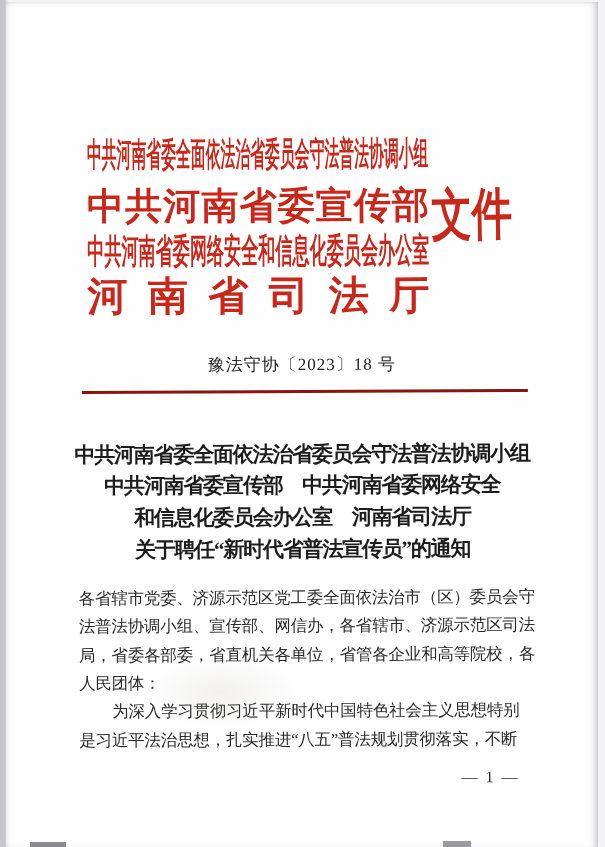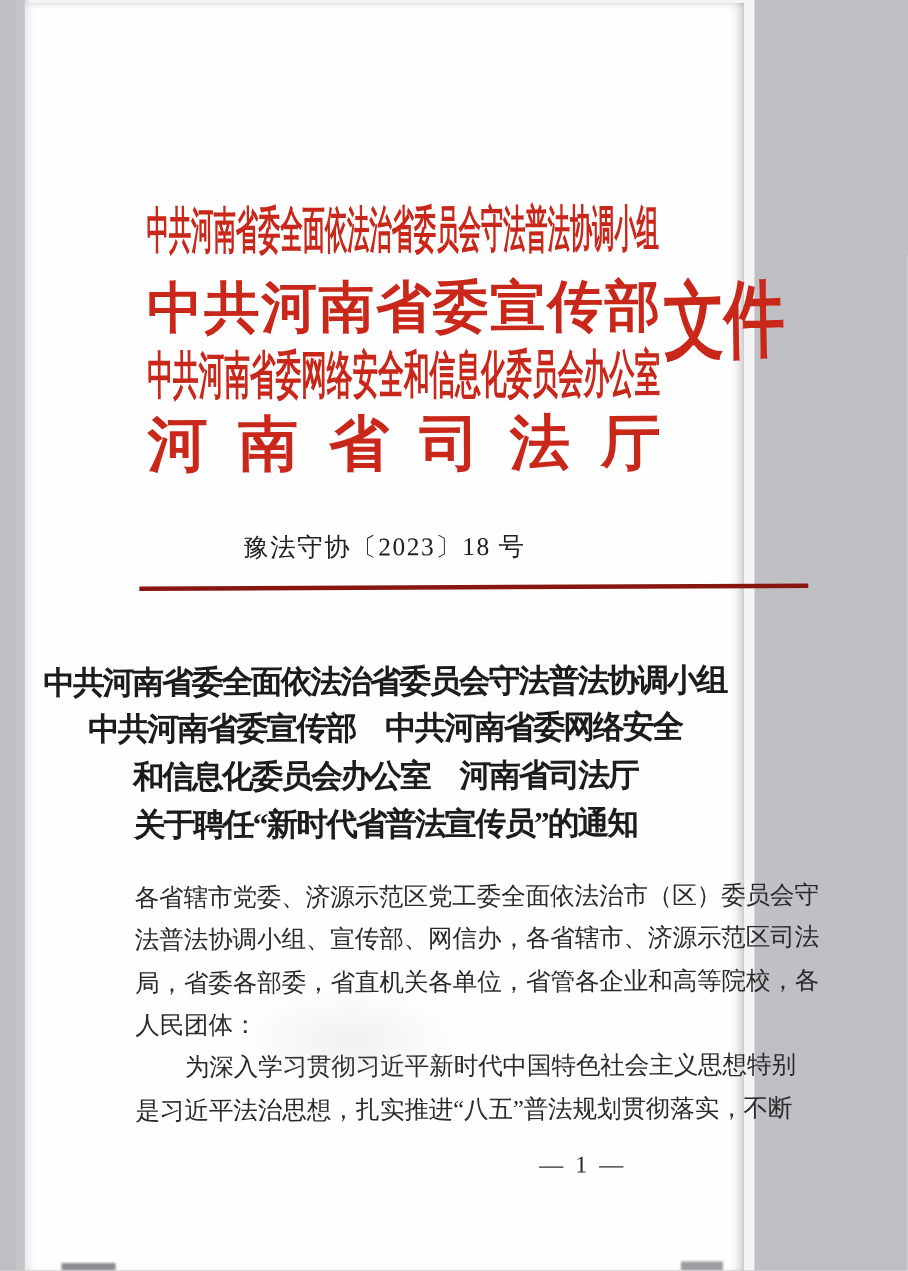--- a/index.html
+++ b/index.html
@@ -4,23 +4,22 @@
 <style>
   html, body {
     margin: 0; padding: 0;
     width: 605px; height: 847px;
     overflow: hidden;
     background: #bfbfc4;
     font-family: "Liberation Serif", "DejaVu Serif", serif;
   }
   .scan-frame {
     position: relative;
-    width: 492px; height: 847px;
+    width: 605px; height: 847px;
     background: linear-gradient(90deg, #c6c6ca 0, #c6c6ca 5px, #e9e9ec 7px, #f4f4f6 10px, #f4f4f6 100%);
-    margin-left: 11px;
   }
   .page {
     position: absolute;
     left: 6px; top: 2px; right: 7px; bottom: 0;
     background: #fefefe;
     box-shadow: inset -7px 0 9px -7px rgba(40,40,50,.45),
                 inset 5px 0 7px -5px rgba(60,60,70,.18),
                 inset 0 4px 6px -4px rgba(60,60,70,.15);
   }
   .rot {

